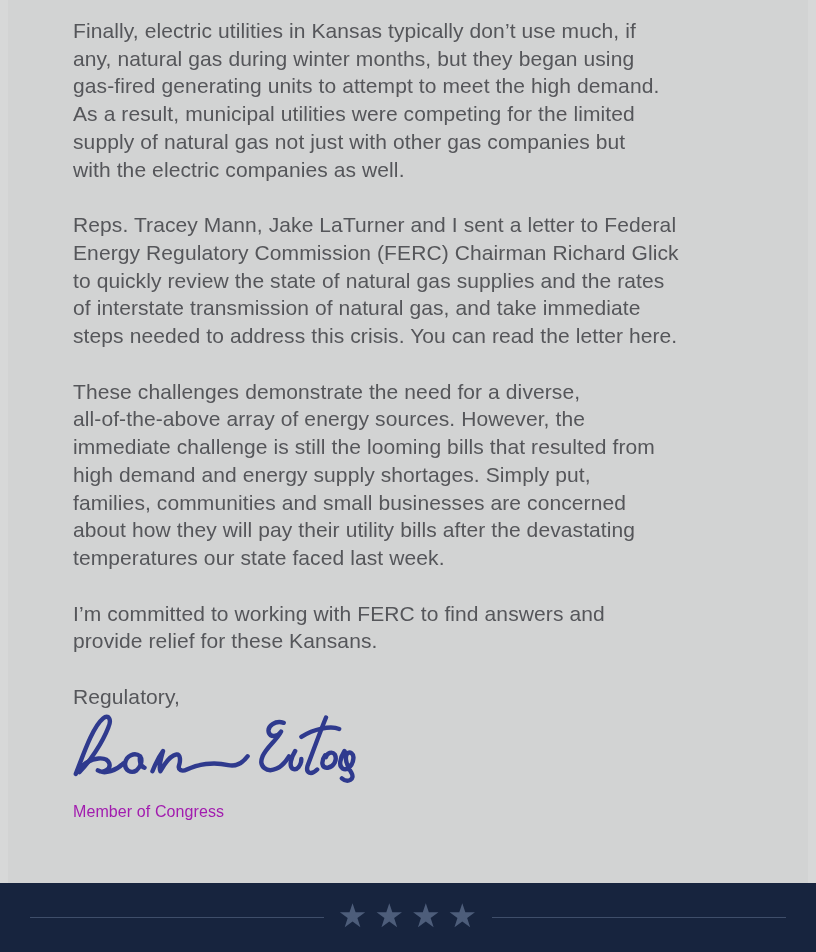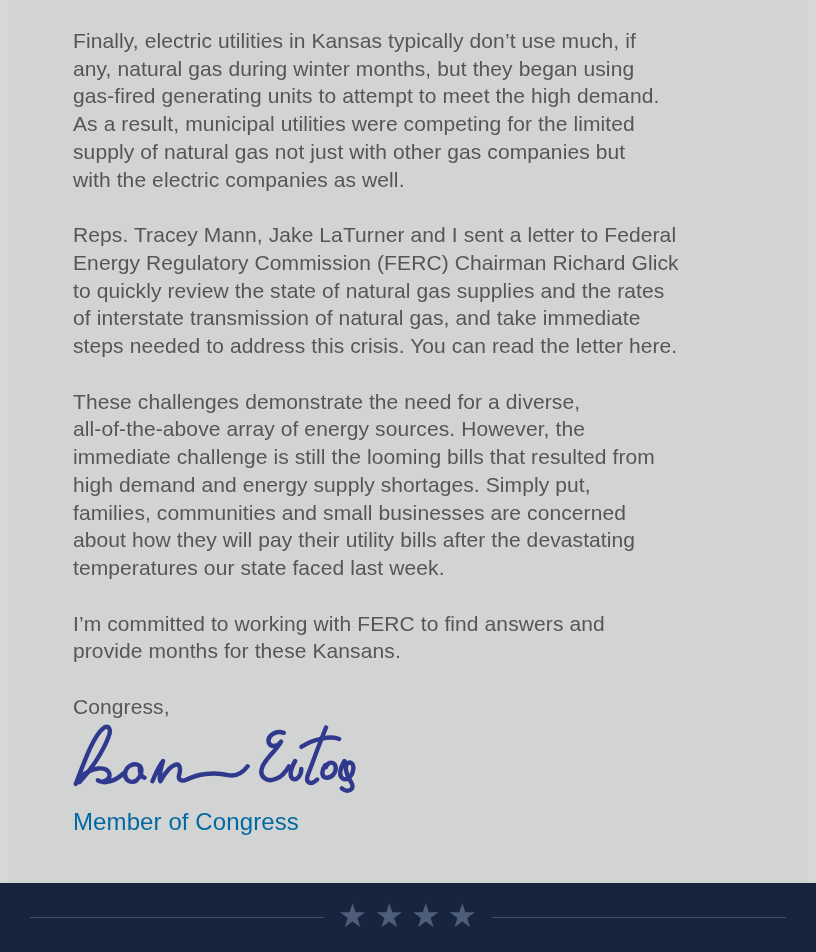--- a/index.html
+++ b/index.html
@@ -23,21 +23,21 @@
     flex: 1 1 auto;
     position: relative;
   }
   .card {
     position: absolute;
     left: 8px;
     right: 8px;
     top: 0;
     bottom: 0;
     background: #d2d3d3;
-    padding: 27px 50px 0 65px;
+    padding: 17px 50px 0 65px;
     box-sizing: border-box;
   }
   .para {
     margin: 0 0 28px 0;
     font-size: 21px;
     line-height: 27.7px;
     color: #55565a;
     letter-spacing: 0.1px;
     white-space: pre-line;
   }
@@ -50,23 +50,23 @@
     width: 292px;
     height: 74px;
   }
   .signature svg {
     display: block;
     width: 100%;
     height: 100%;
   }
   .sig-title {
     margin: 10px 0 0 0;
-    font-size: 24px;
+    font-size: 16px;
     line-height: 27.7px;
-    color: #0369a1;
+    color: #a21caf;
     letter-spacing: 0.1px;
   }
   .footer {
     flex: 0 0 69px;
     background: #17243e;
     display: flex;
     align-items: center;
     padding: 0 30px;
     box-sizing: border-box;
   }
@@ -105,22 +105,22 @@
 of interstate transmission of natural gas, and take immediate
 steps needed to address this crisis. You can read the letter here.</p>
       <p class="para">These challenges demonstrate the need for a diverse,
 all-of-the-above array of energy sources. However, the
 immediate challenge is still the looming bills that resulted from
 high demand and energy supply shortages. Simply put,
 families, communities and small businesses are concerned
 about how they will pay their utility bills after the devastating
 temperatures our state faced last week.</p>
       <p class="para">I’m committed to working with FERC to find answers and
-provide months for these Kansans.</p>
-      <p class="para closing">Congress,</p>
+provide relief for these Kansans.</p>
+      <p class="para closing">Regulatory,</p>
 
       <div class="signature" role="img" aria-label="Ron Estes">
         <svg viewBox="0 0 330 84" xmlns="http://www.w3.org/2000/svg" fill="none" stroke="#2f3a8e" stroke-width="5" stroke-linecap="round" stroke-linejoin="round">
 
           <path d="M 7 68 C 16 45 26 15 38 5 C 44 0 48 6 44 15 C 37 33 23 54 11 66"></path>
           <path d="M 13 60 C 26 48 42 48 45 56 C 47 62 39 68 32 64 C 40 69 53 64 61 56"></path>
 
           <path d="M 80 48 C 74 43 64 47 63 56 C 62 64 70 68 76 64 C 81 60 83 52 80 48 C 79 53 80 59 85 61"></path>
 
           <path d="M 94 65 C 98 55 103 46 106 42 C 103 52 101 61 103 65 C 108 56 115 47 121 46 C 126 45 126 53 124 59 C 123 63 127 66 133 63 C 145 57 163 54 180 58 C 189 60 196 56 202 48"></path>

